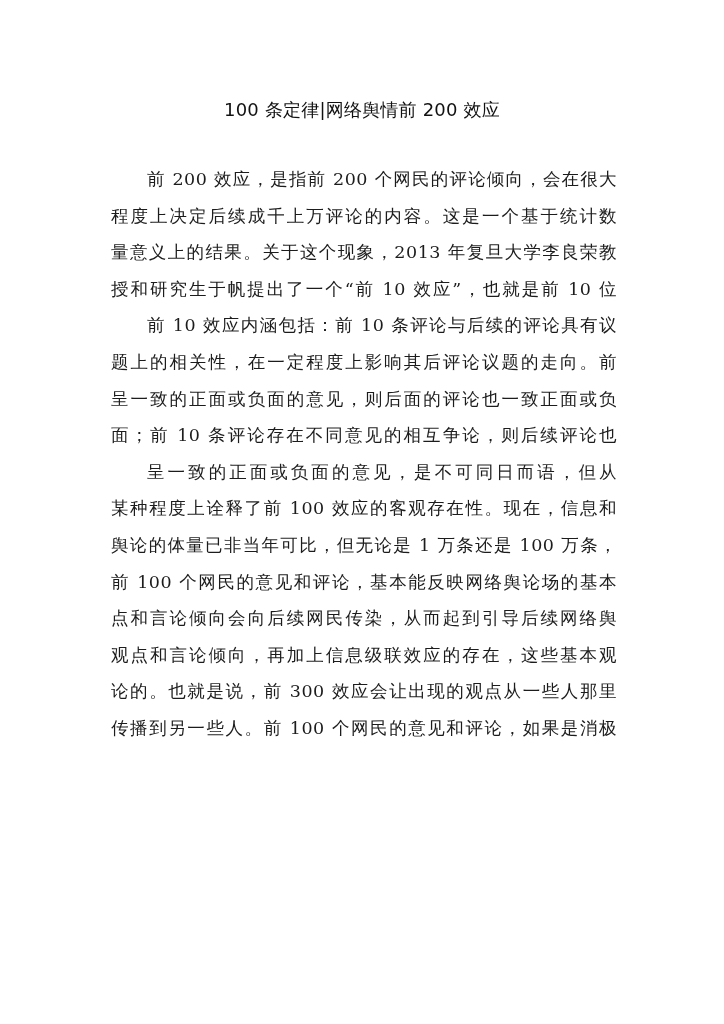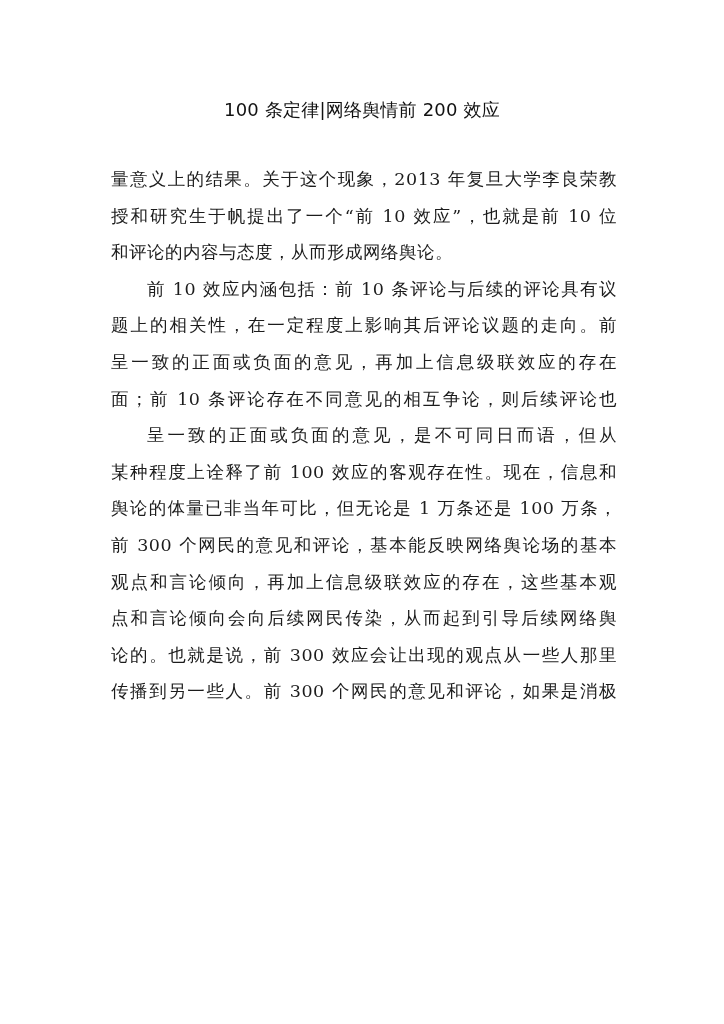--- a/index.html
+++ b/index.html
@@ -61,36 +61,37 @@
   </style>
 </head>
 <body>
 
 <div class="page">
   <div class="doc-title">100 条定律|网络舆情前 200 效应</div>
 
   <div class="body">
 
     <div>
+      <span class="line indent">前 200 效应，是指前 200 个网民的评论倾向，会在很大</span>
+      <span class="line">程度上决定后续成千上万评论的内容。这是一个基于统计数</span>
       <span class="line">量意义上的结果。关于这个现象，2013 年复旦大学李良荣教</span>
       <span class="line">授和研究生于帆提出了一个“前 10 效应”，也就是前 10 位</span>
-      <span class="line last">和评论的内容与态度，从而形成网络舆论。</span>
     </div>
 
     <div>
       <span class="line indent">前 10 效应内涵包括：前 10 条评论与后续的评论具有议</span>
       <span class="line">题上的相关性，在一定程度上影响其后评论议题的走向。前</span>
-      <span class="line">呈一致的正面或负面的意见，再加上信息级联效应的存在</span>
+      <span class="line">呈一致的正面或负面的意见，则后面的评论也一致正面或负</span>
       <span class="line">面；前 10 条评论存在不同意见的相互争论，则后续评论也</span>
     </div>
 
     <div>
       <span class="line indent">呈一致的正面或负面的意见，是不可同日而语，但从</span>
       <span class="line">某种程度上诠释了前 100 效应的客观存在性。现在，信息和</span>
       <span class="line">舆论的体量已非当年可比，但无论是 1 万条还是 100 万条，</span>
-      <span class="line">前 300 个网民的意见和评论，基本能反映网络舆论场的基本</span>
+      <span class="line">前 100 个网民的意见和评论，基本能反映网络舆论场的基本</span>
+      <span class="line">点和言论倾向会向后续网民传染，从而起到引导后续网络舆</span>
       <span class="line">观点和言论倾向，再加上信息级联效应的存在，这些基本观</span>
-      <span class="line">点和言论倾向会向后续网民传染，从而起到引导后续网络舆</span>
       <span class="line">论的。也就是说，前 300 效应会让出现的观点从一些人那里</span>
-      <span class="line">传播到另一些人。前 300 个网民的意见和评论，如果是消极</span>
+      <span class="line">传播到另一些人。前 100 个网民的意见和评论，如果是消极</span>
     </div>
   </div>
 </div>
 
 </body></html>

